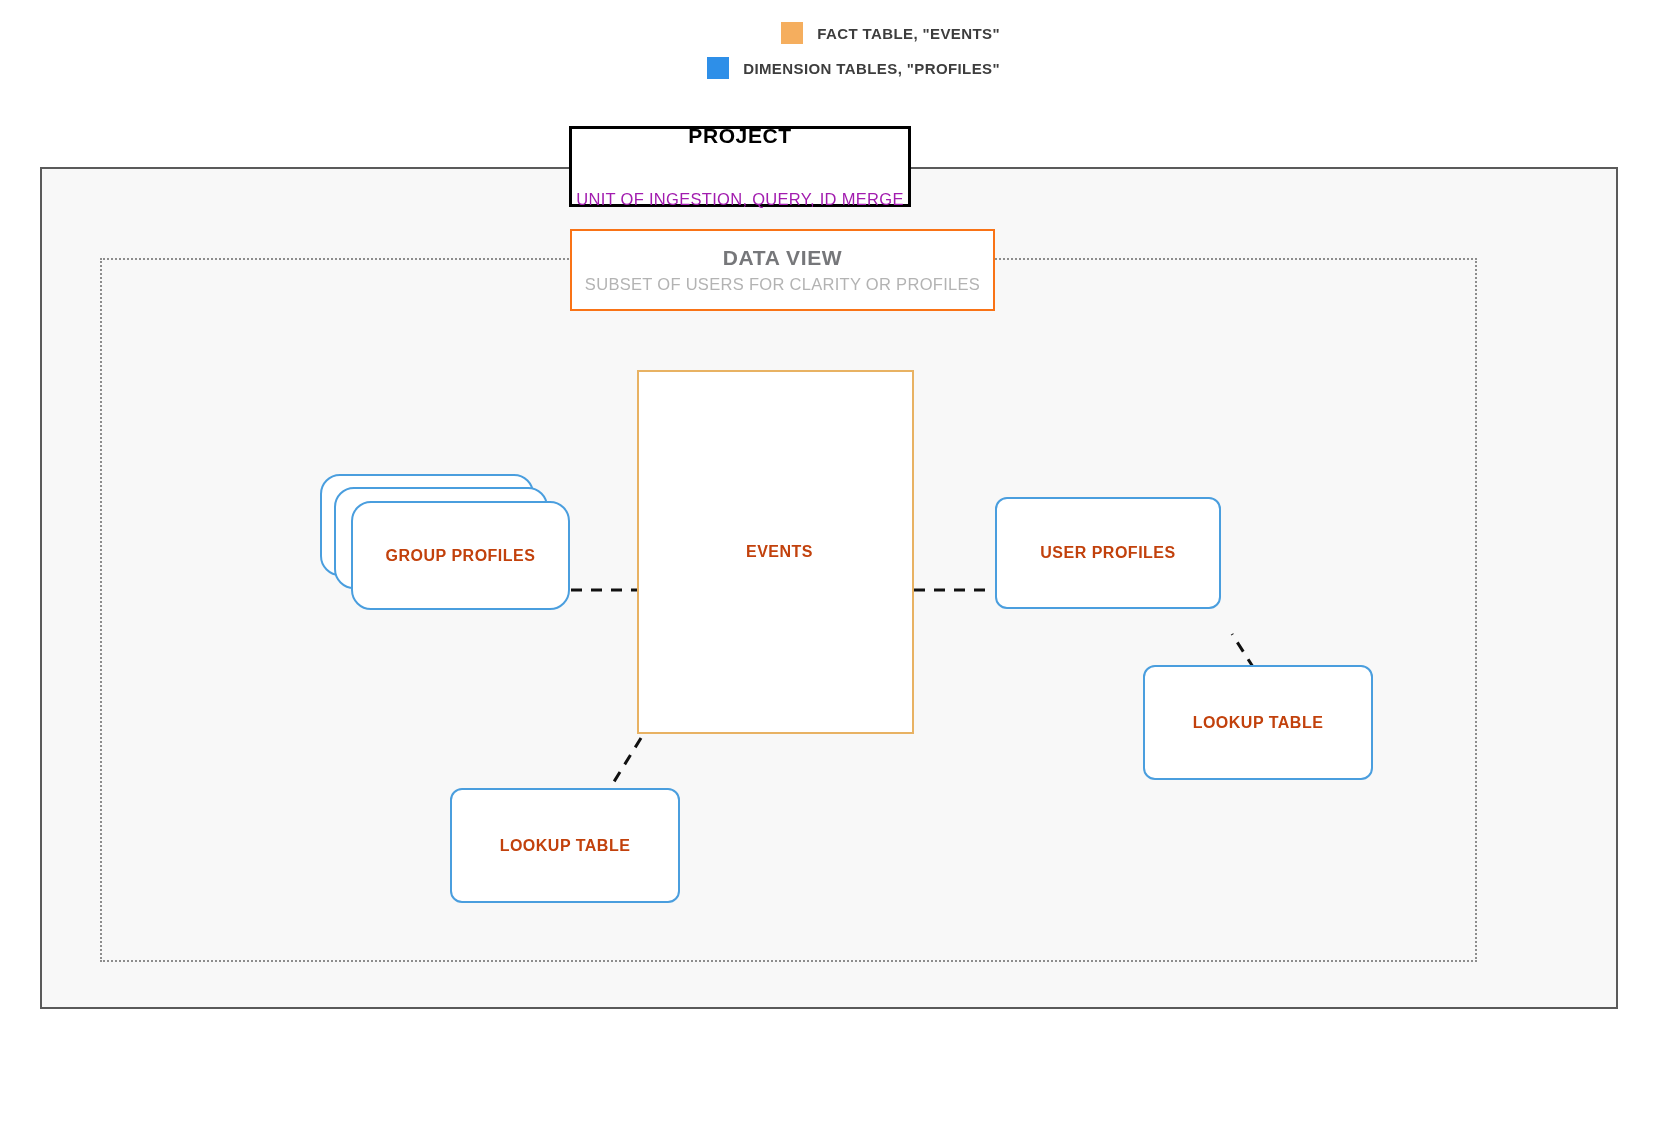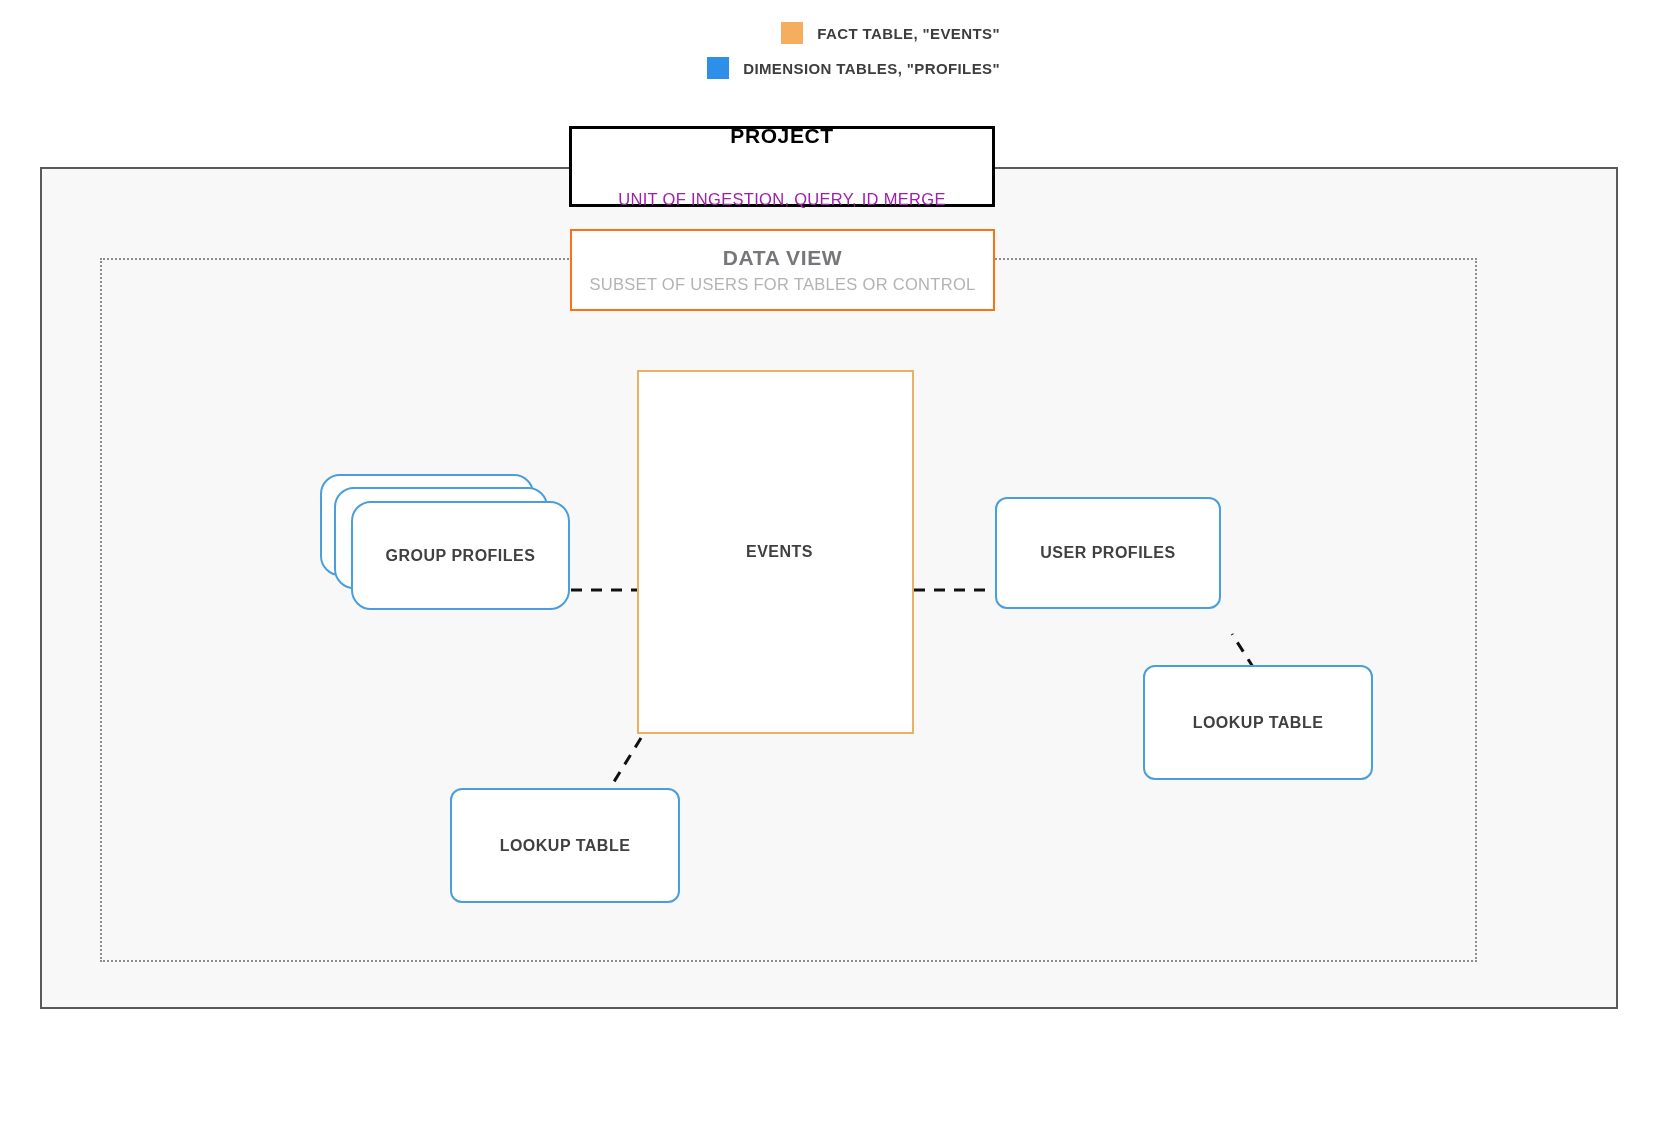--- a/index.html
+++ b/index.html
@@ -78,21 +78,21 @@
     box-sizing: border-box;
     background: #ffffff;
     display: flex;
     flex-direction: column;
     align-items: center;
     justify-content: center;
   }
   #project-label-box {
     left: 569px;
     top: 126px;
-    width: 426px;
+    width: 342px;
     height: 81px;
     border: 3px solid #000000;
   }
   #project-label-box .lb-title {
     font-size: 21px;
     font-weight: bold;
     color: #000000;
     letter-spacing: 0.6px;
     margin-bottom: 5px;
   }
@@ -137,21 +137,21 @@
     position: absolute;
     box-sizing: border-box;
     background: #ffffff;
     display: flex;
     align-items: center;
     justify-content: center;
   }
   .node-label {
     font-size: 16px;
     font-weight: bold;
-    color: #404040;
+    color: #c2410c;
     letter-spacing: 0.5px;
     text-align: left;
   }
 
   
   #events-node {
     left: 637px;
     top: 370px;
     width: 277px;
     height: 364px;
@@ -264,16 +264,16 @@
     <span class="node-label">LOOKUP TABLE</span>
   </div>
 
   <div id="project-label-box" class="label-box">
     <span class="lb-title">PROJECT</span>
     <span class="lb-sub">UNIT OF INGESTION, QUERY, ID MERGE</span>
   </div>
 
   <div id="dataview-label-box" class="label-box">
     <span class="lb-title">DATA VIEW</span>
-    <span class="lb-sub">SUBSET OF USERS FOR TABLES OR CONTROL</span>
+    <span class="lb-sub">SUBSET OF USERS FOR CLARITY OR PROFILES</span>
   </div>
 
 </div>
 
 </body></html>

